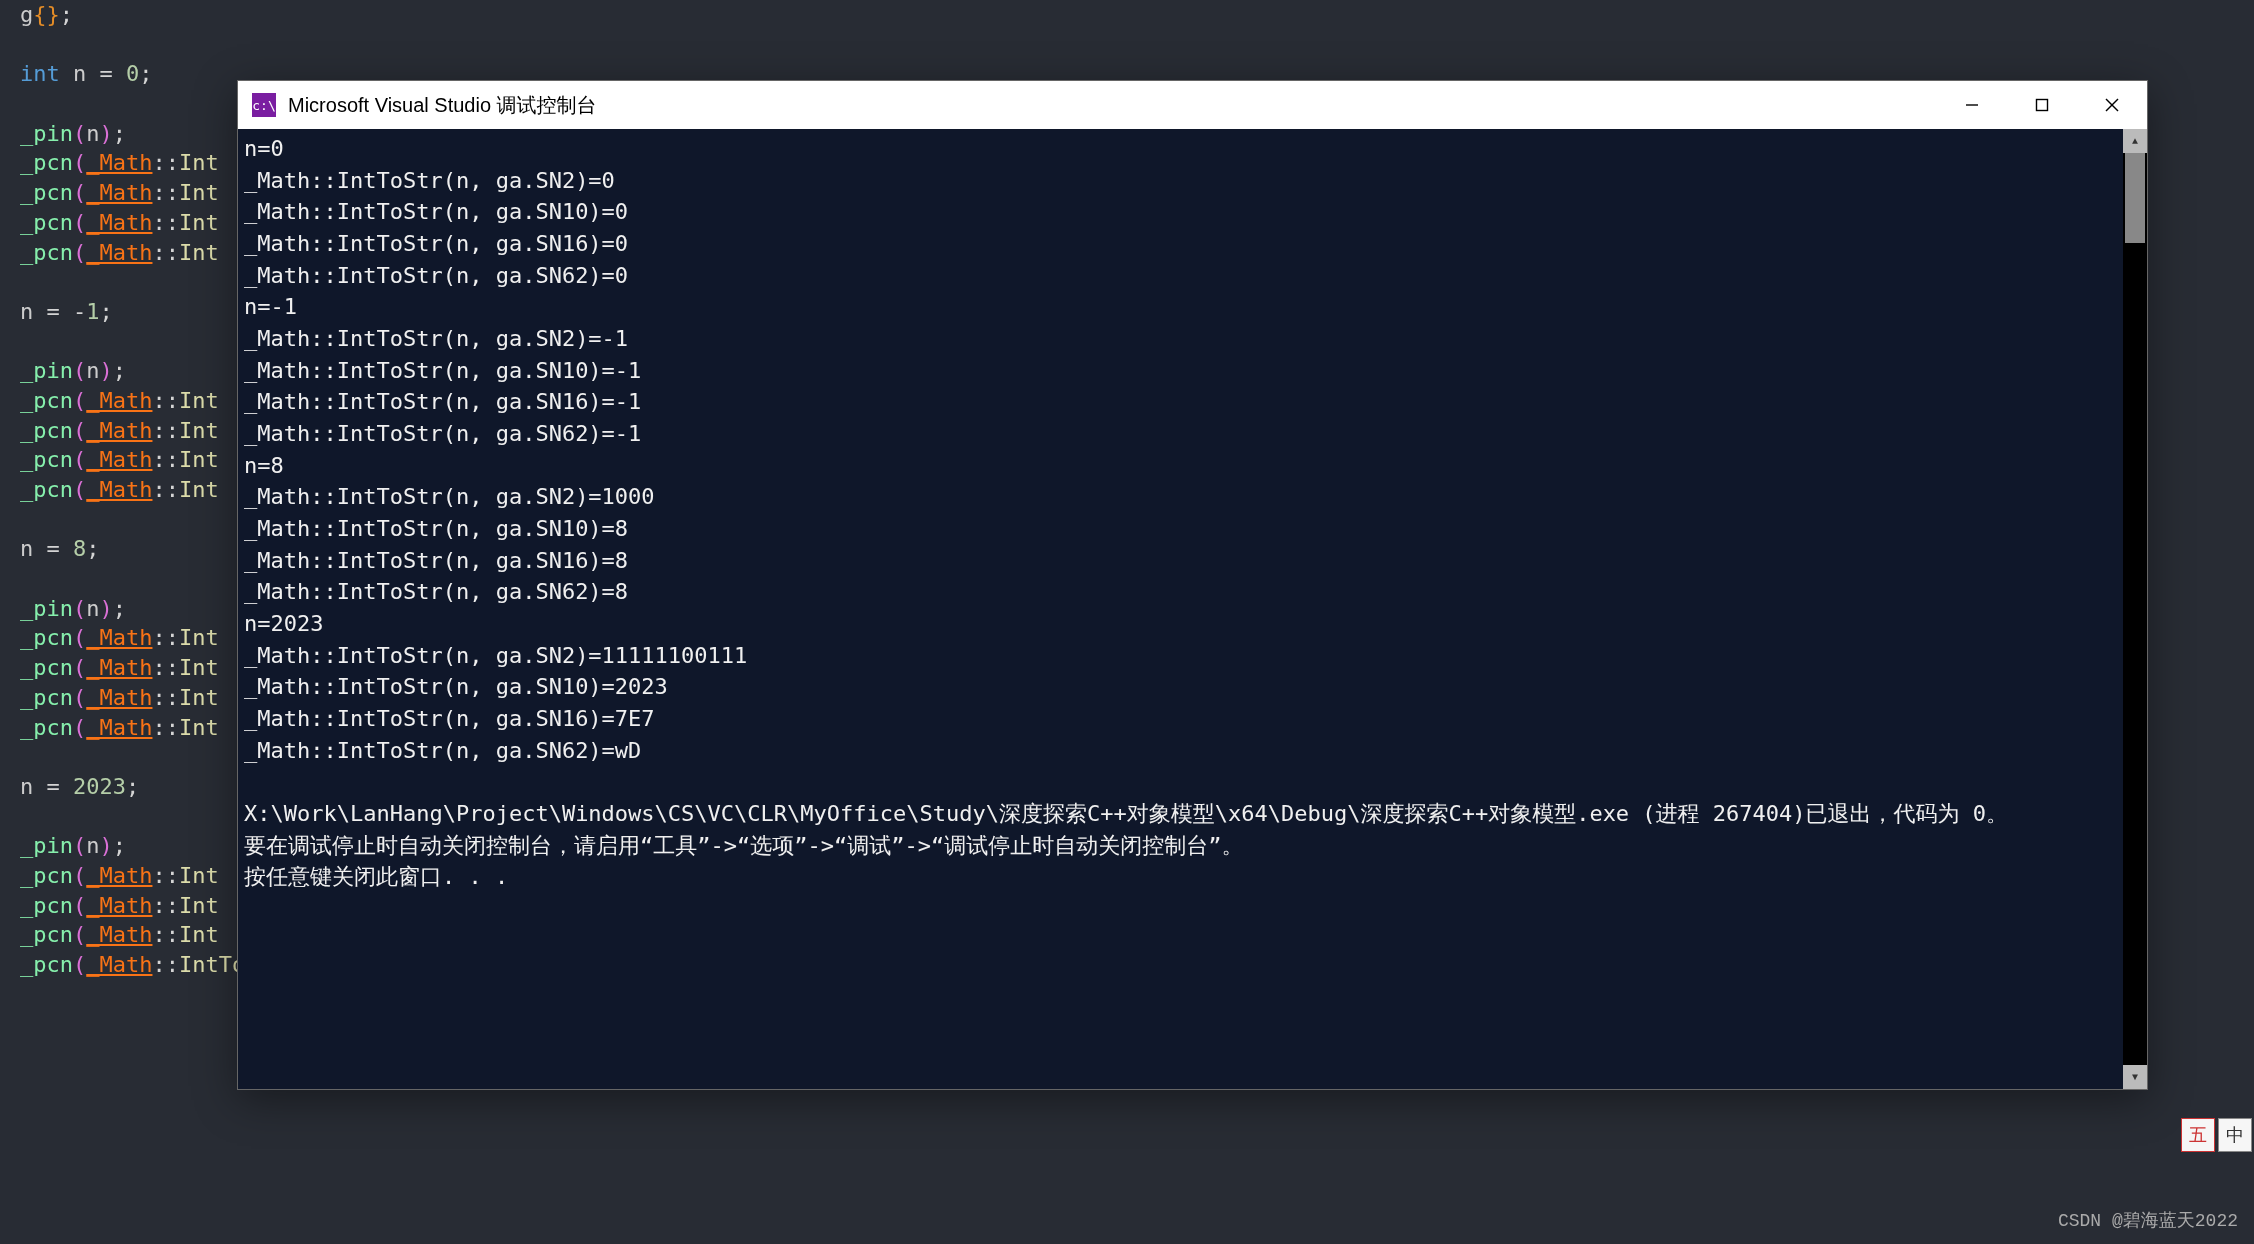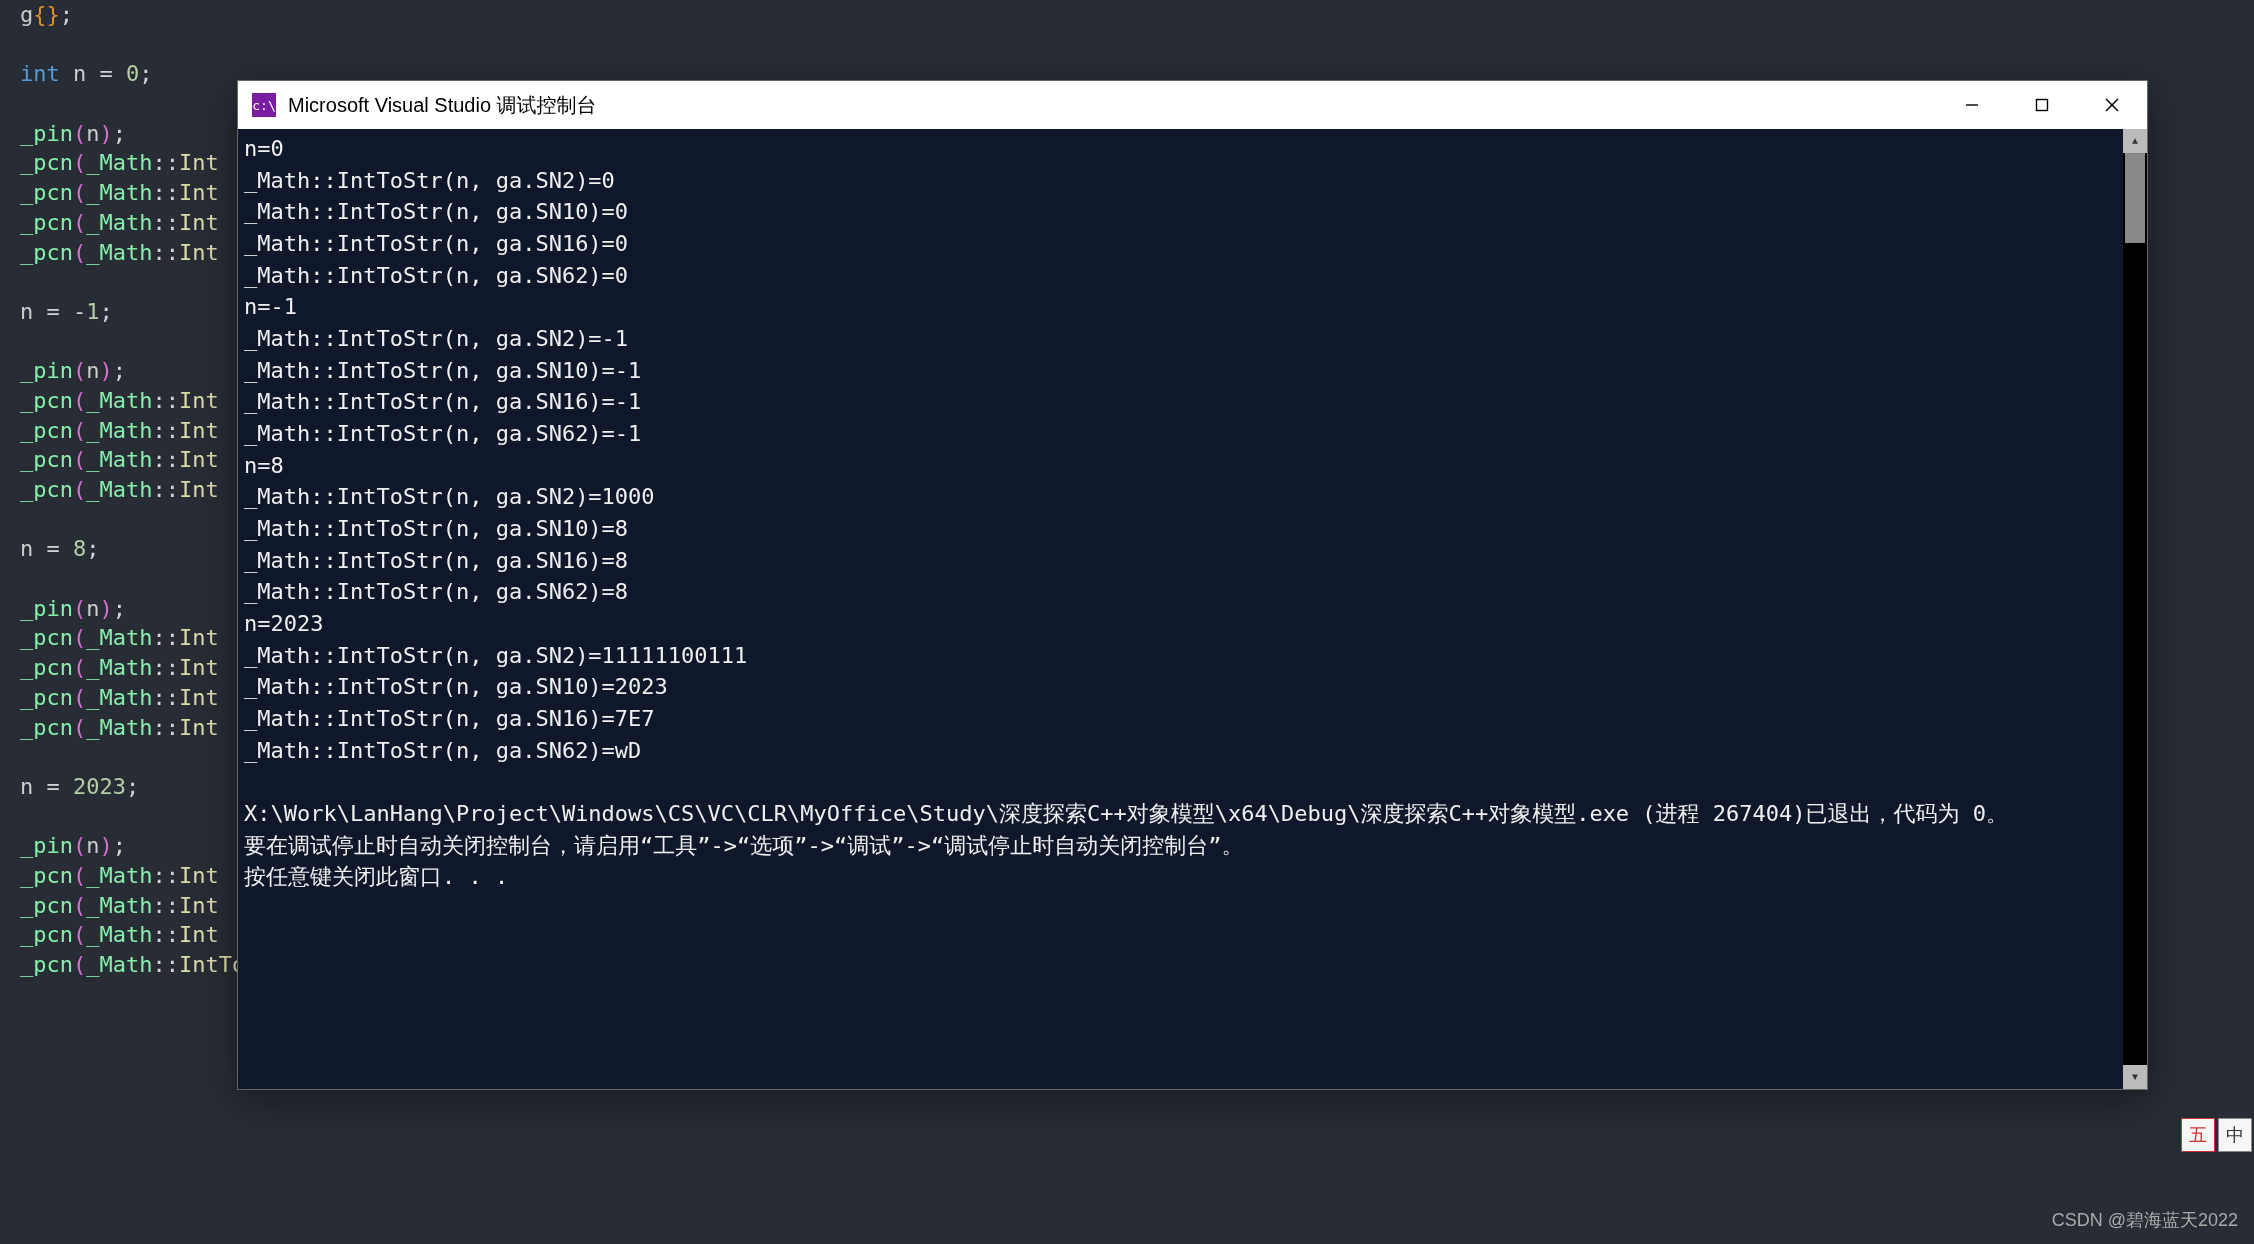--- a/index.html
+++ b/index.html
@@ -22,21 +22,21 @@
     height: 100%;
     white-space: pre;
     line-height: 1.35;
     color: #a0a6b0;
   }
   .tok-kw   { color: #559cd6; }            
   .tok-id   { color: #cccccc; }            
   .tok-op   { color: #d4d4d4; }            
   .tok-num  { color: #b5cea8; }            
   .tok-call { color: #86efac; }            
-  .tok-cls  { color: #86efac; }            
+  .tok-cls  { color: #f97316; text-decoration: underline; }            
   .tok-fn   { color: #dcdcaa; }            
   .tok-par2 { color: #dcdcaa; }
   .tok-par3 { color: #da70d6; }
   .tok-mem  { color: #79c0cf; }            
   .tok-ga   { color: #9cdcfe; }            
   .tok-gq   { color: #e58d27; }            
 
   
   .console-window {
     position: absolute;
@@ -127,21 +127,21 @@
     height: 90px;
     background: #888;
   }
 
   .watermark {
     position: absolute;
     right: 16px;
     bottom: 12px;
     color: #aaa;
     font-size: 18px;
-    font-family: Liberation Sans, sans-serif;
+    font-family: Liberation Mono, monospace;
   }
   .ime {
     position: absolute;
     right: 2px;
     bottom: 92px;
     display:flex;
     gap:3px;
   }
   .ime .chip {
     width: 34px;

